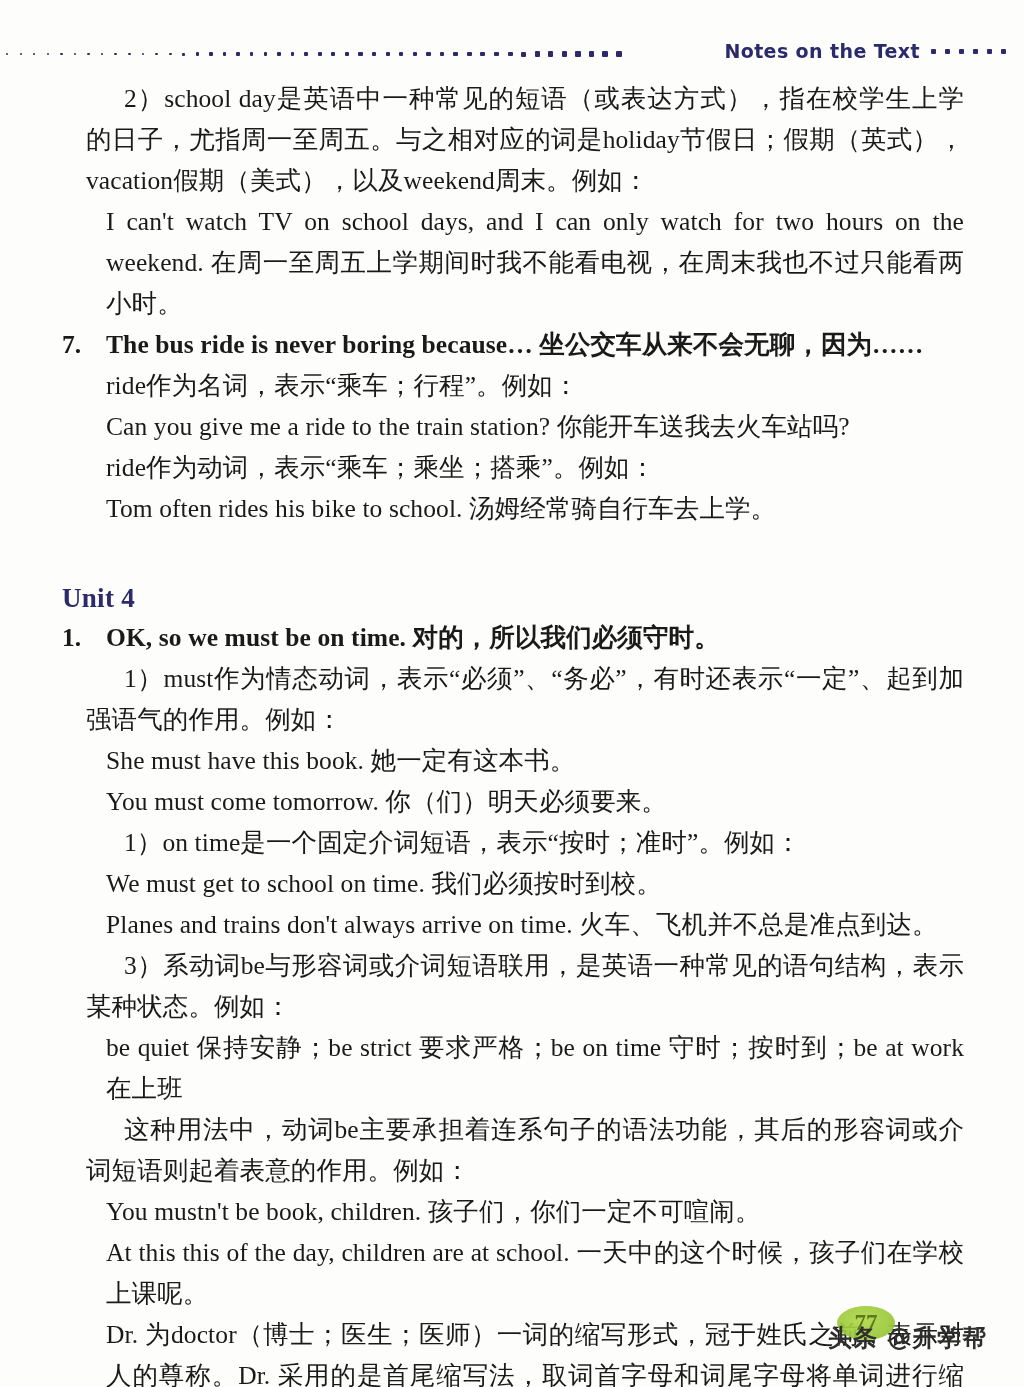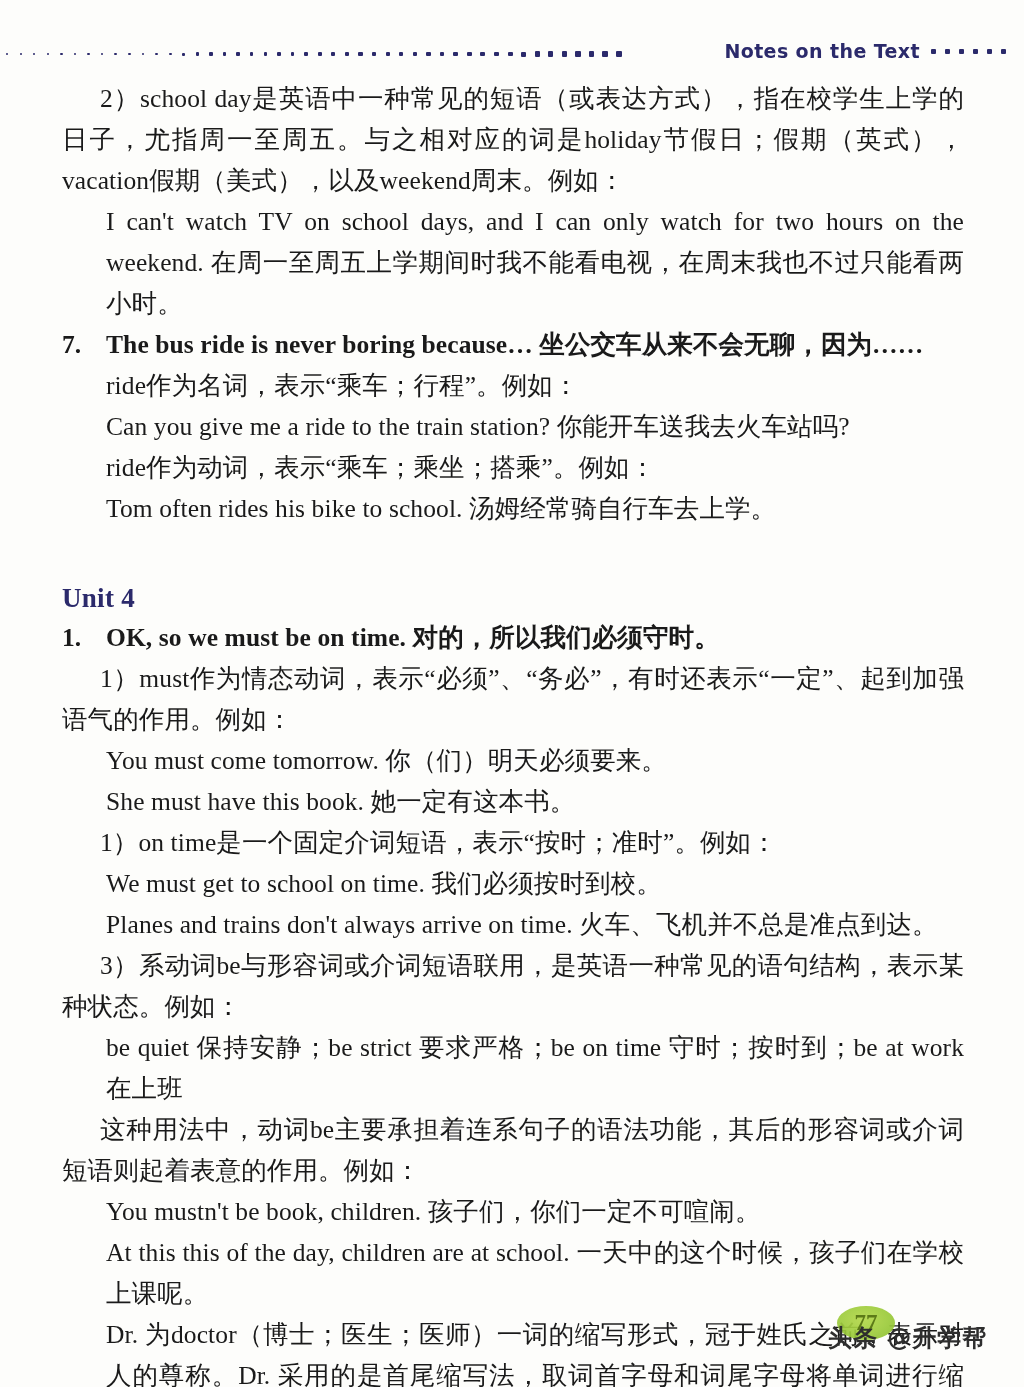--- a/index.html
+++ b/index.html
@@ -81,21 +81,21 @@
   }
   p {
     margin: 0;
     font-size: 25.5px;
     line-height: 41px;
     letter-spacing: 0.1px;
     text-align: justify;
     text-justify: inter-character;
     white-space: normal;
   }
-  p.indent   { text-indent: 38px; }
+  p.indent   { text-indent: 38px; margin-left: 24px; }
   p.hang     { text-indent: 0; padding-left: 44px; }
   p.numbered {
     text-indent: 0;
     padding-left: 44px;
     font-weight: bold;
     font-size: 25.5px;
   }
   p.numbered .num {
     display: inline-block;
     margin-left: -44px;
@@ -229,22 +229,22 @@
         <p class="hang">ride作为名词，表示“乘车；行程”。例如：</p>
         <p class="hang">Can you give me a ride to the train station? 你能开车送我去火车站吗?</p>
         <p class="hang">ride作为动词，表示“乘车；乘坐；搭乘”。例如：</p>
         <p class="hang">Tom often rides his bike to school. 汤姆经常骑自行车去上学。</p>
       </div>
     <div class="spacer-lg"></div>
     <p class="unit-heading">Unit 4</p>
     <div id="unit4-blocks">
         <p class="numbered"><span class="num">1.</span><span>OK, so we must be on time. 对的，所以我们必须守时。</span></p>
         <p class="indent">1）must作为情态动词，表示“必须”、“务必”，有时还表示“一定”、起到加强语气的作用。例如：</p>
+        <p class="hang">She must have this book. 她一定有这本书。</p>
         <p class="hang">You must come tomorrow. 你（们）明天必须要来。</p>
-        <p class="hang">She must have this book. 她一定有这本书。</p>
         <p class="indent">1）on time是一个固定介词短语，表示“按时；准时”。例如：</p>
         <p class="hang">We must get to school on time. 我们必须按时到校。</p>
         <p class="hang">Planes and trains don't always arrive on time. 火车、飞机并不总是准点到达。</p>
         <p class="indent">3）系动词be与形容词或介词短语联用，是英语一种常见的语句结构，表示某种状态。例如：</p>
         <p class="hang">be quiet 保持安静；be strict 要求严格；be on time 守时；按时到；be at work 在上班</p>
         <p class="indent">这种用法中，动词be主要承担着连系句子的语法功能，其后的形容词或介词短语则起着表意的作用。例如：</p>
         <p class="hang">You mustn't be book, children. 孩子们，你们一定不可喧闹。</p>
         <p class="hang">At this this of the day, children are at school. 一天中的这个时候，孩子们在学校上课呢。</p>
         <p class="hang">Dr. 为doctor（博士；医生；医师）一词的缩写形式，冠于姓氏之前，表示对人的尊称。Dr. 采用的是首尾缩写法，取词首字母和词尾字母将单词进行缩写。</p>
       </div>

